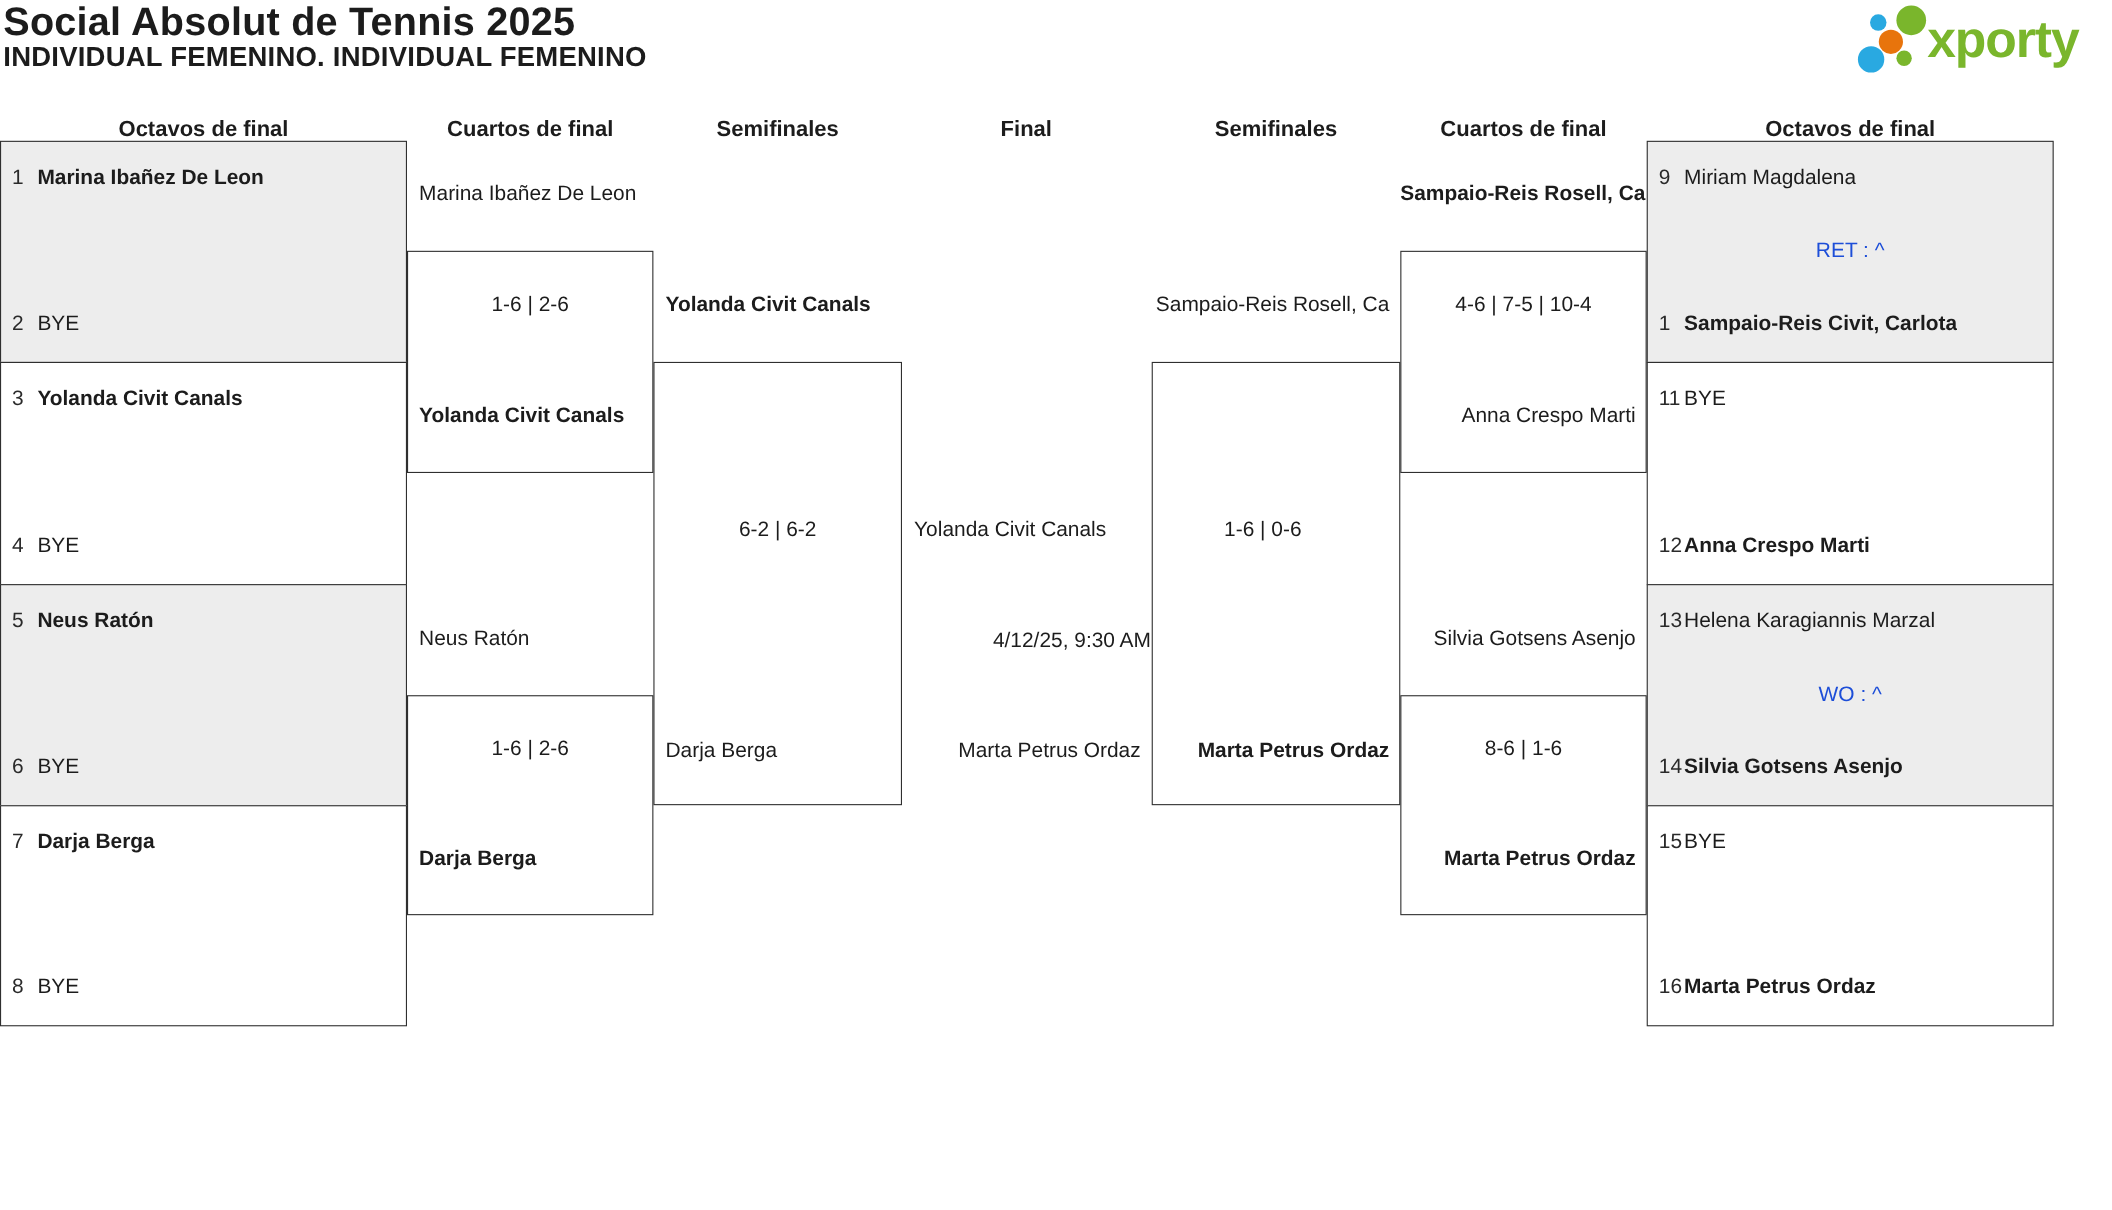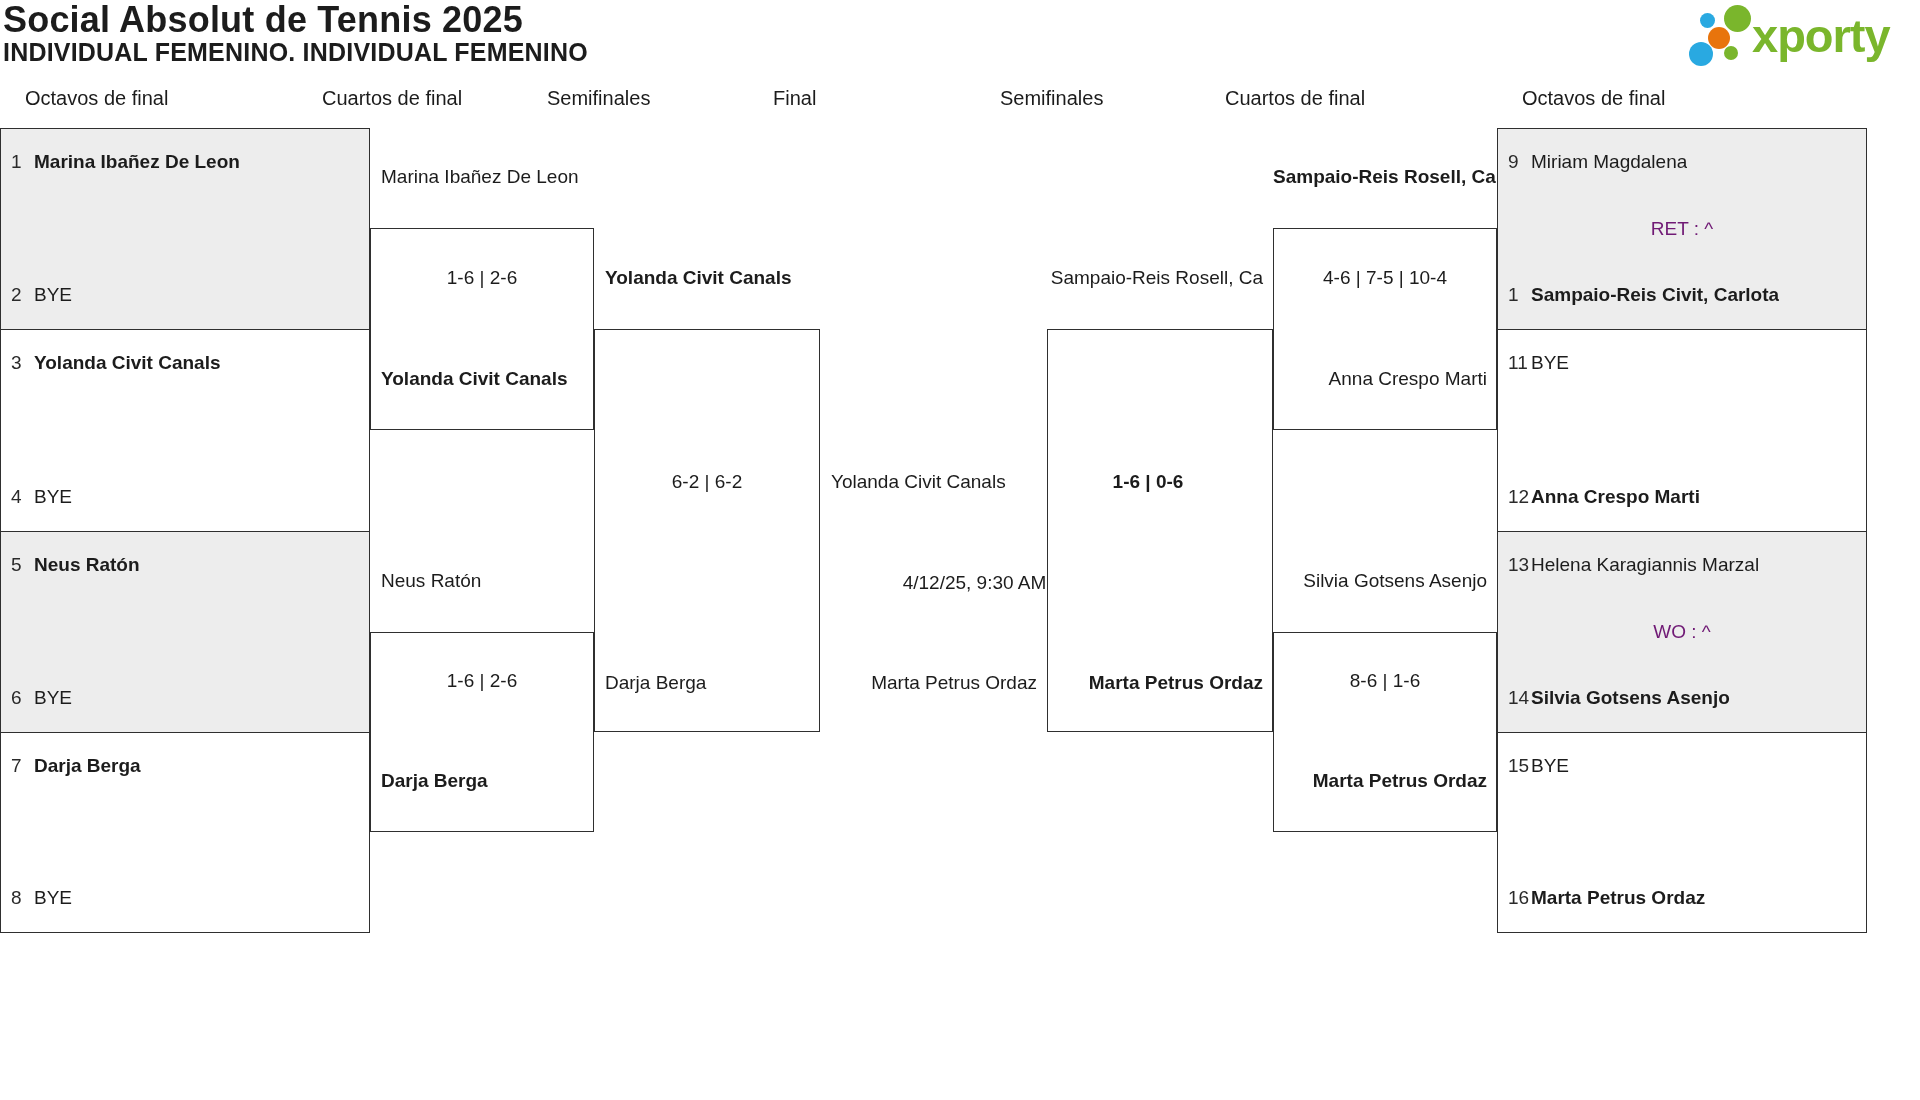--- a/index.html
+++ b/index.html
@@ -14,31 +14,31 @@
   .logo{position:absolute;left:1686px;top:2px;width:230px;height:68px;cursor:pointer;}
   .logo .dot{position:absolute;border-radius:50%;}
   .dot-blue-sm {left:14px;top:11px;width:15px;height:15px;background:#29a9e1;}
   .dot-green-lg{left:38px;top:3px; width:27px;height:27px;background:#7ab62c;}
   .dot-orange  {left:22px;top:25px;width:22px;height:22px;background:#e8740c;}
   .dot-blue-lg {left:3px; top:40px;width:24px;height:24px;background:#29a9e1;}
   .dot-green-sm{left:38px;top:44px;width:14px;height:14px;background:#7ab62c;}
   .logo-text{position:absolute;left:66px;top:8px;font-size:47px;line-height:52px;font-weight:700;color:#7ab62c;letter-spacing:-1px;}
 
   
-  .round-h{position:absolute;top:84px;width:320px;height:28px;line-height:28px;font-size:20px;font-weight:400;}
+  .round-h{position:absolute;top:104px;width:320px;height:28px;line-height:28px;text-align:center;font-size:20px;font-weight:700;}
 
   
   .obox{position:absolute;width:370px;border:1px solid #2f2f2f;box-sizing:border-box;background:#fff;}
   .obox.shaded{background:#ededed;}
   .orow{position:absolute;left:0;right:0;height:28px;line-height:28px;font-size:19px;display:flex;padding-left:10px;box-sizing:border-box;}
   .orow .seed{display:inline-block;min-width:23px;font-weight:400;color:#2a2a2a;flex:0 0 auto;}
   .orow .pname{white-space:nowrap;overflow:hidden;}
   .orow.row1{top:19px;}
   .orow.row2{bottom:20px;}
-  .onote{position:absolute;left:0;right:0;top:50%;transform:translateY(-50%);height:26px;line-height:26px;text-align:center;font-size:19px;color:#701a75;}
+  .onote{position:absolute;left:0;right:0;top:50%;transform:translateY(-50%);height:26px;line-height:26px;text-align:center;font-size:19px;color:#1d4ed8;}
   .bold{font-weight:700;}
 
   
   .mbox{position:absolute;border:1px solid #2f2f2f;box-sizing:border-box;background:transparent;}
 
   
   .lbl{position:absolute;height:28px;line-height:28px;font-size:19px;white-space:nowrap;overflow:hidden;box-sizing:border-box;}
   .lbl.al{text-align:left;padding-left:11px;}
   .lbl.ar{text-align:right;padding-right:10px;}
   .lbl.ac{text-align:center;}
@@ -181,21 +181,21 @@
 
   <div class="lbl al bold" style="left:594px;top:264px;width:226px;">Yolanda Civit Canals</div>
   <div class="lbl ac" style="left:594px;top:468px;width:226px;">6-2 | 6-2</div>
   <div class="lbl al" style="left:594px;top:669px;width:226px;">Darja Berga</div>
 
   <div class="lbl al" style="left:820px;top:468px;width:227px;">Yolanda Civit Canals</div>
   <div class="lbl ac" style="left:861px;top:569px;width:227px;">4/12/25, 9:30 AM</div>
   <div class="lbl ar" style="left:820px;top:669px;width:227px;">Marta Petrus Ordaz</div>
 
   <div class="lbl ar" style="left:1047px;top:264px;width:226px;">Sampaio-Reis Rosell, Ca</div>
-  <div class="lbl ac" style="left:1047px;top:468px;width:202px;font-weight:bold;">1-6 | 0-6</div>
+  <div class="lbl ac" style="left:1047px;top:468px;width:202px;">1-6 | 0-6</div>
   <div class="lbl ar bold" style="left:1047px;top:669px;width:226px;">Marta Petrus Ordaz</div>
 
   <div class="lbl ar bold" style="left:1273px;top:163px;width:224px;">Sampaio-Reis Rosell, Ca</div>
   <div class="lbl ac" style="left:1273px;top:264px;width:224px;">4-6 | 7-5 | 10-4</div>
   <div class="lbl ar" style="left:1273px;top:365px;width:224px;">Anna Crespo Marti</div>
 
   <div class="lbl ar" style="left:1273px;top:567px;width:224px;">Silvia Gotsens Asenjo</div>
   <div class="lbl ac" style="left:1273px;top:667px;width:224px;">8-6 | 1-6</div>
   <div class="lbl ar bold" style="left:1273px;top:767px;width:224px;">Marta Petrus Ordaz</div>
 

